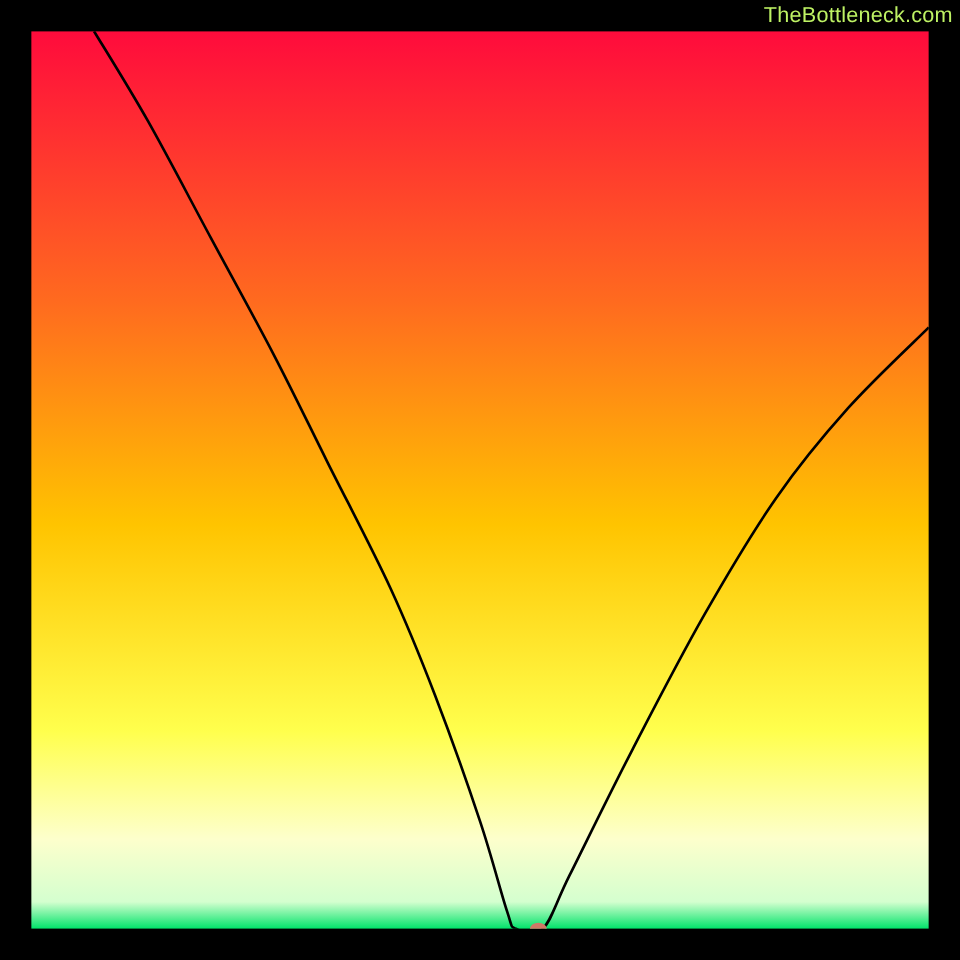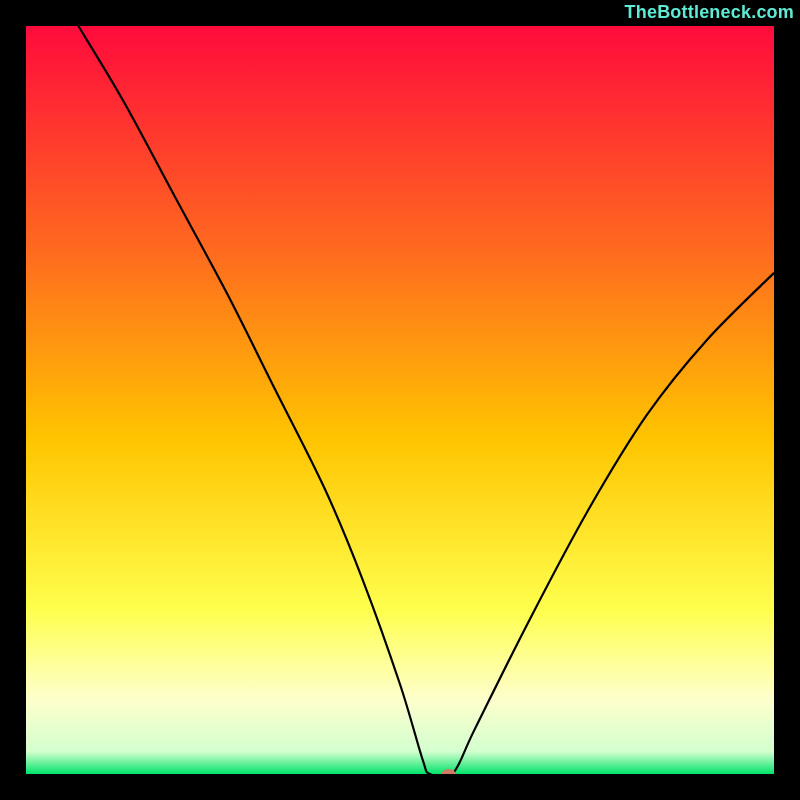--- a/index.html
+++ b/index.html
@@ -15,23 +15,23 @@
     width: 800px;
     height: 800px;
     background: #000;
     position: relative;
   }
   .header {
     position: absolute;
     top: 0;
     right: 6px;
     height: 24px;
-    color: #5eead4;
+    color: #bef264;
     font-size: 18px;
-    font-weight: bold;
+    font-weight: normal;
     letter-spacing: 0.2px;
     line-height: 24px;
   }
   .plot-wrap {
     position: absolute;
     left: 26px;
     top: 26px;
     width: 748px;
     height: 748px;
   }

